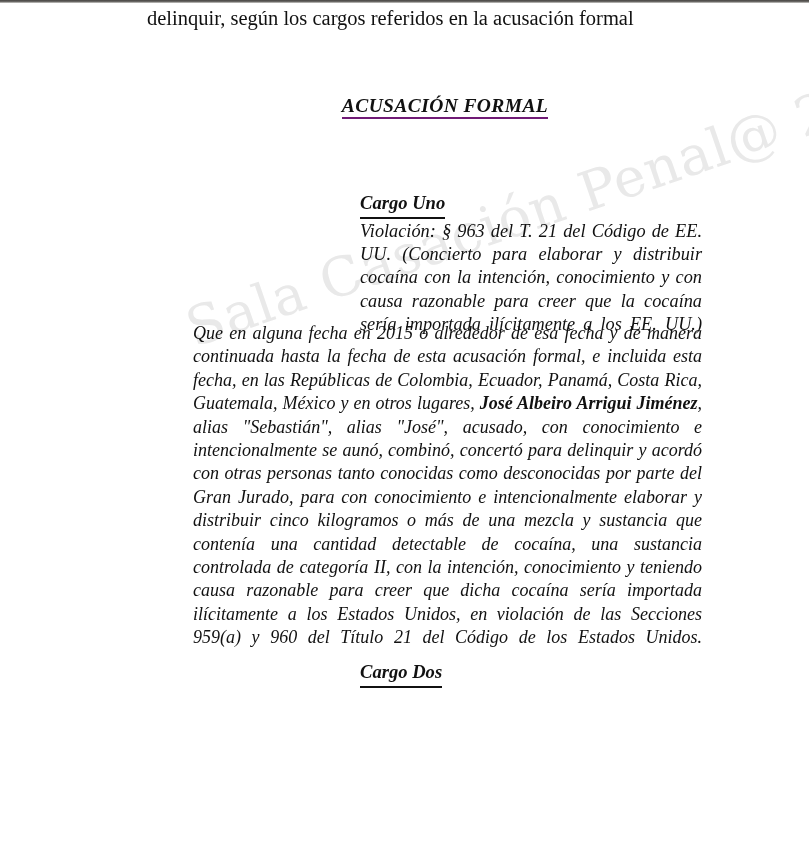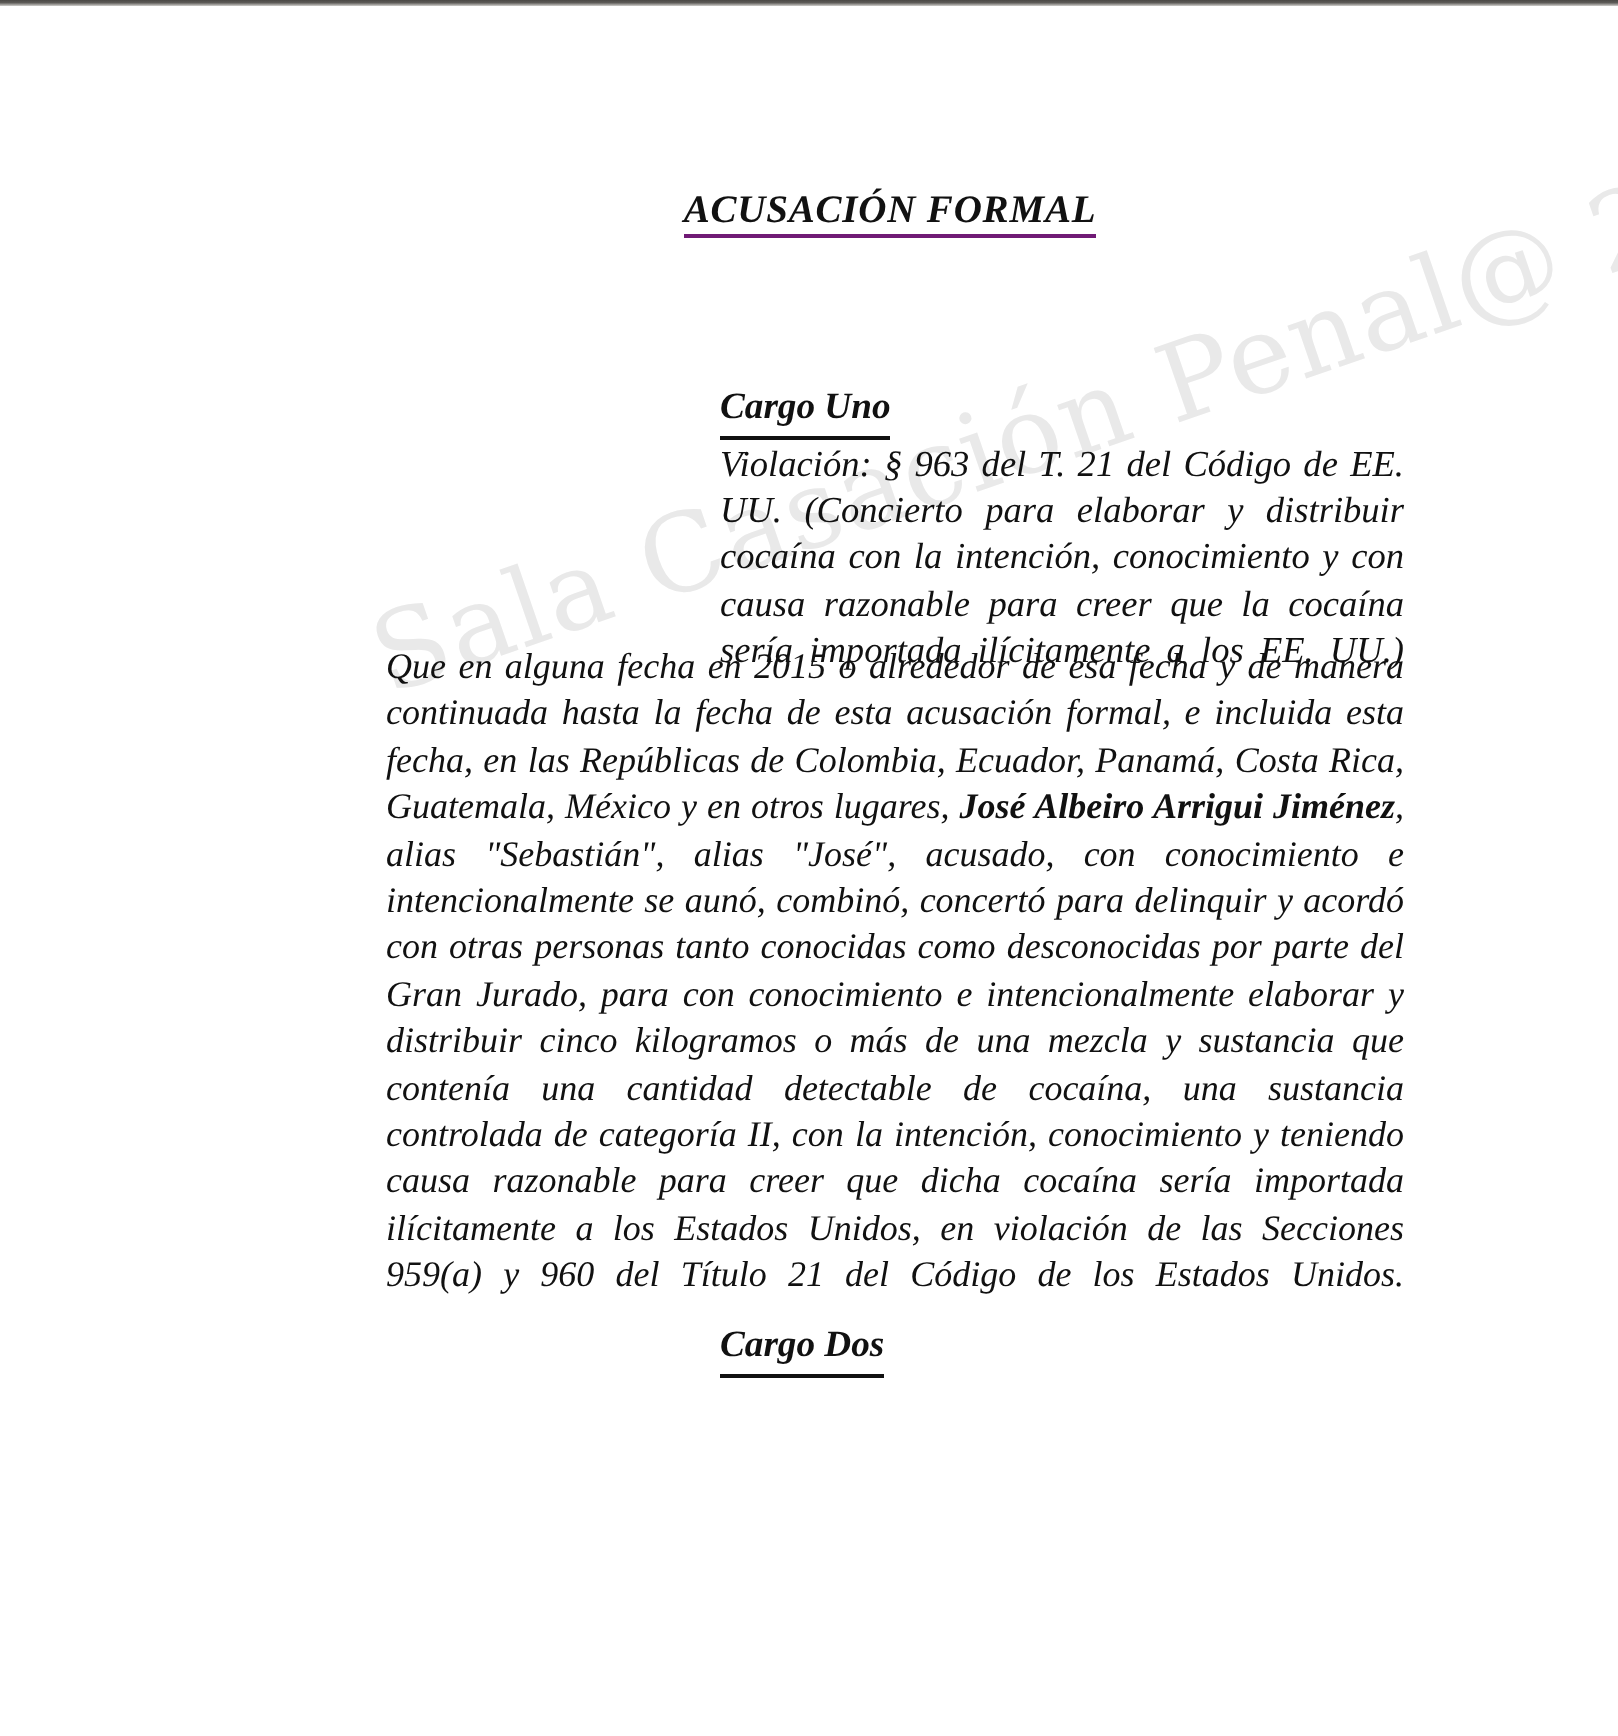--- a/index.html
+++ b/index.html
@@ -172,20 +172,21 @@
 
 <div id="top-edge-rule"></div>
 
 <div id="watermark-layer">
   <div class="watermark-text">Sala Casación Penal@ 2019</div>
 </div>
 
 <div id="page-content">
 
   <div id="lead-paragraph">
+    <span class="lead-line">delinquir, según los cargos referidos en la acusación formal</span>
   </div>
 
   <div id="indictment-title">
     <span class="title-underline">ACUSACIÓN FORMAL</span>
   </div>
 
 
   <div id="charge-one-block" class="charge-block">
     <span class="charge-heading">Cargo Uno</span>
     <span class="charge-body">Violación: § 963 del T. 21 del Código de EE. UU. (Concierto para elaborar y distribuir cocaína con la intención, conocimiento y con causa razonable para creer que la cocaína sería importada ilícitamente a los EE. UU.)</span>

